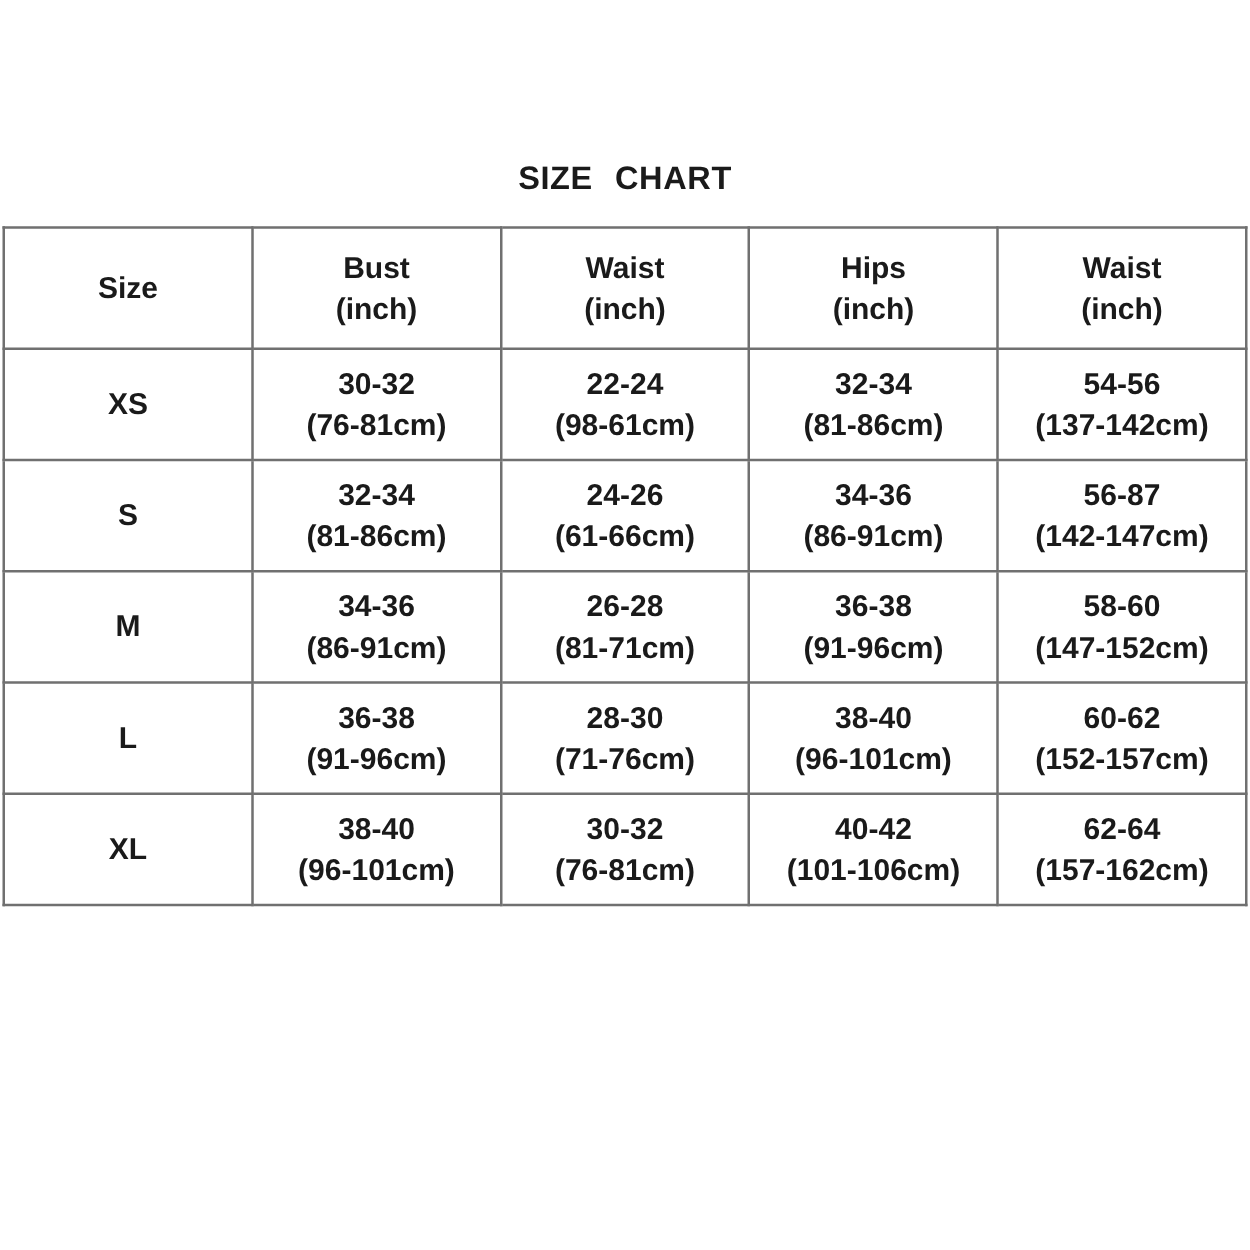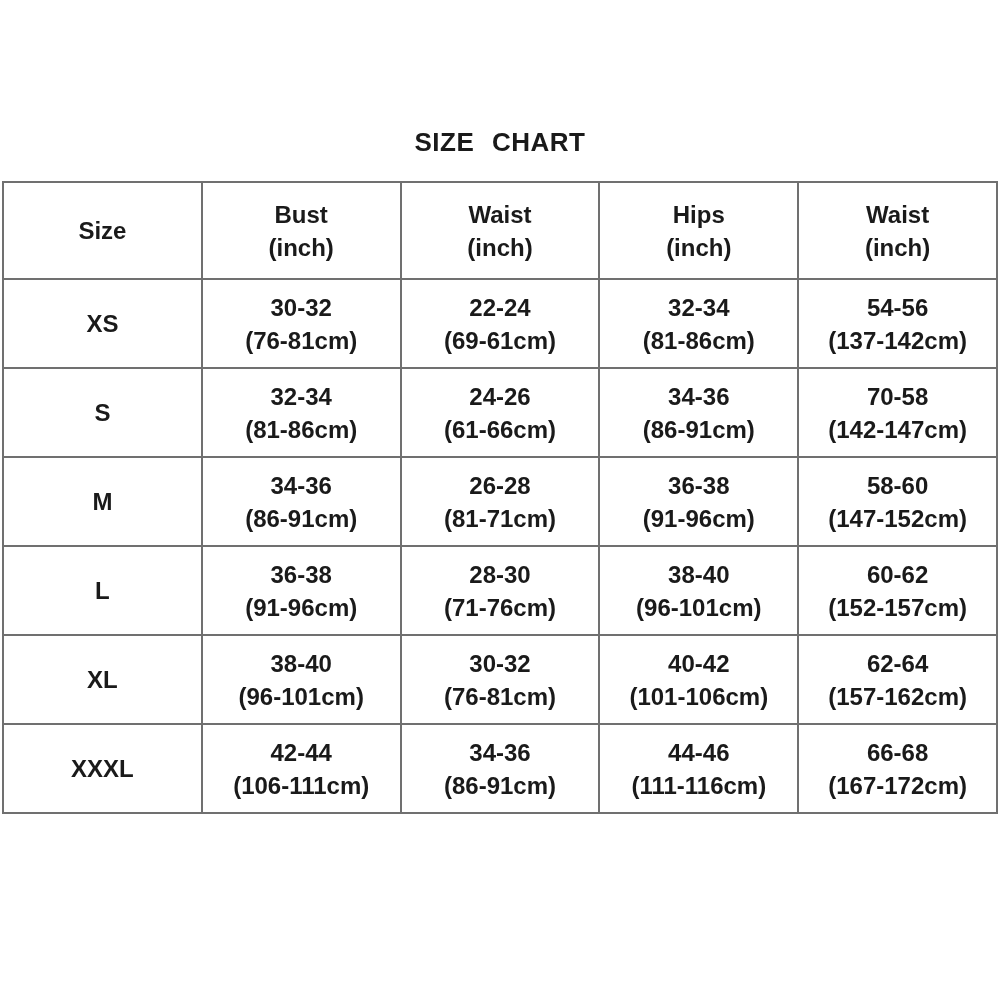--- a/index.html
+++ b/index.html
@@ -77,21 +77,21 @@
       <tr>
         <td>
             <span class="cell-line">XS</span>
           </td>
         <td>
           <span class="cell-line">30-32</span>
           <span class="cell-line">(76-81cm)</span>
         </td>
         <td>
           <span class="cell-line">22-24</span>
-          <span class="cell-line">(69-61cm)</span>
+          <span class="cell-line">(98-61cm)</span>
         </td>
         <td>
           <span class="cell-line">32-34</span>
           <span class="cell-line">(81-86cm)</span>
         </td>
         <td>
           <span class="cell-line">54-56</span>
           <span class="cell-line">(137-142cm)</span>
         </td>
       </tr>
@@ -105,21 +105,21 @@
         </td>
         <td>
           <span class="cell-line">24-26</span>
           <span class="cell-line">(61-66cm)</span>
         </td>
         <td>
           <span class="cell-line">34-36</span>
           <span class="cell-line">(86-91cm)</span>
         </td>
         <td>
-          <span class="cell-line">70-58</span>
+          <span class="cell-line">56-87</span>
           <span class="cell-line">(142-147cm)</span>
         </td>
       </tr>
       <tr>
         <td>
             <span class="cell-line">M</span>
           </td>
         <td>
           <span class="cell-line">34-36</span>
           <span class="cell-line">(86-91cm)</span>
@@ -172,37 +172,16 @@
         </td>
         <td>
           <span class="cell-line">40-42</span>
           <span class="cell-line">(101-106cm)</span>
         </td>
         <td>
           <span class="cell-line">62-64</span>
           <span class="cell-line">(157-162cm)</span>
         </td>
       </tr>
-      <tr>
-        <td>
-            <span class="cell-line">XXXL</span>
-          </td>
-        <td>
-          <span class="cell-line">42-44</span>
-          <span class="cell-line">(106-111cm)</span>
-        </td>
-        <td>
-          <span class="cell-line">34-36</span>
-          <span class="cell-line">(86-91cm)</span>
-        </td>
-        <td>
-          <span class="cell-line">44-46</span>
-          <span class="cell-line">(111-116cm)</span>
-        </td>
-        <td>
-          <span class="cell-line">66-68</span>
-          <span class="cell-line">(167-172cm)</span>
-        </td>
-      </tr>
     </tbody>
   </table>
 
 </div>
 
 </body></html>

